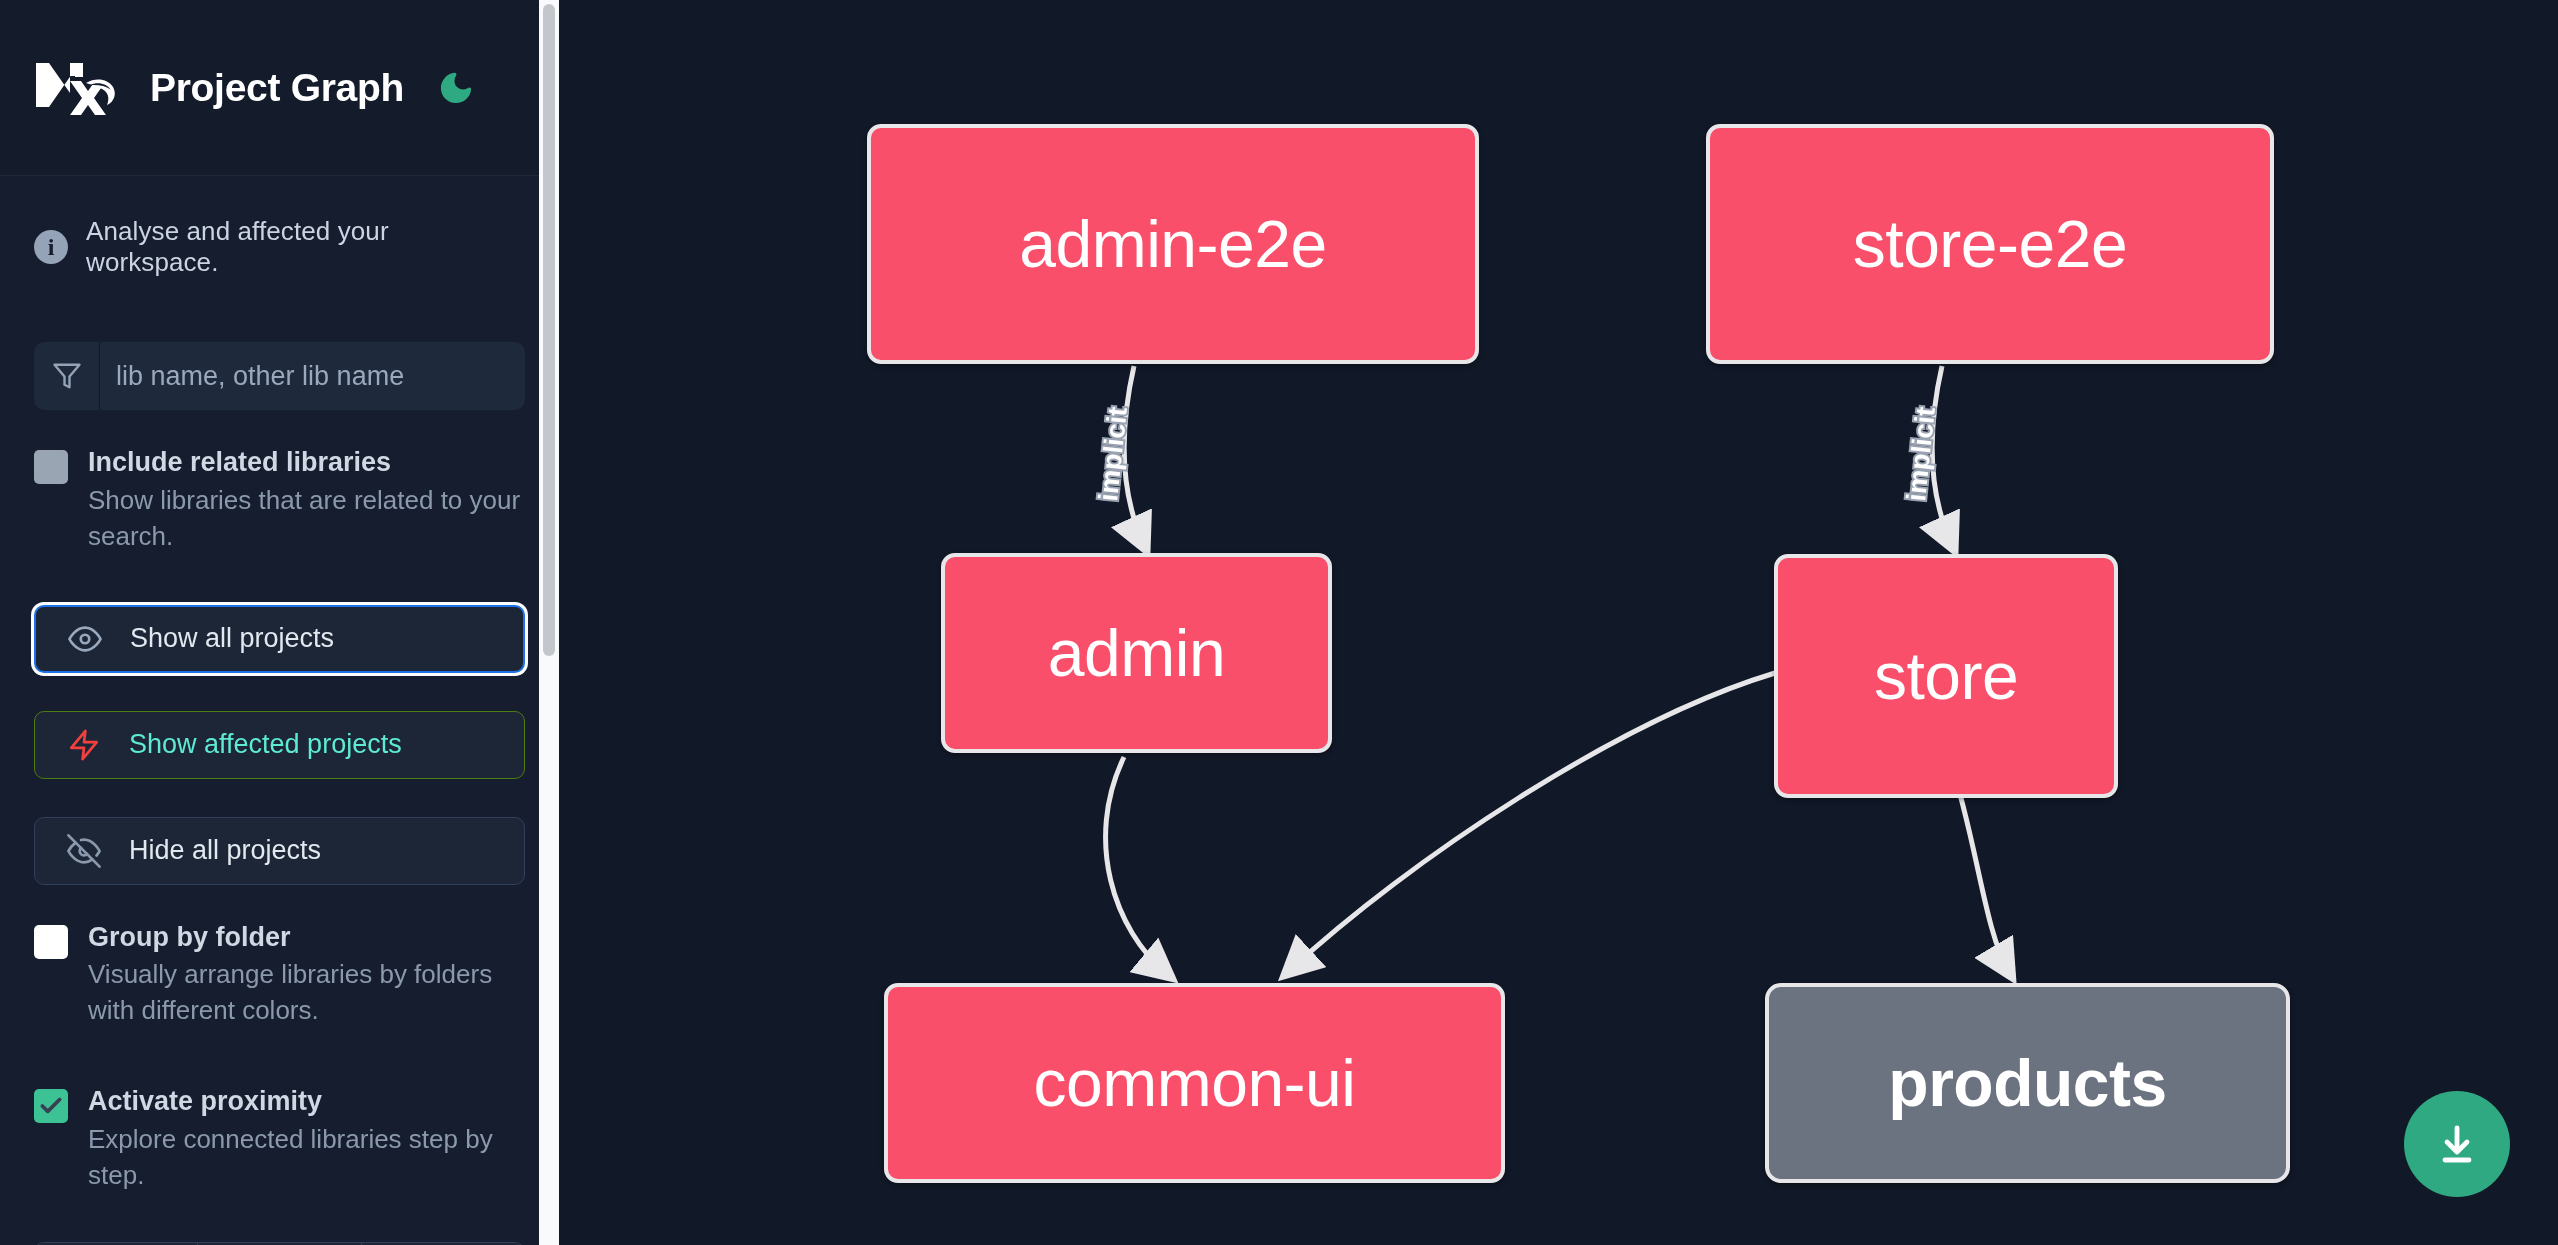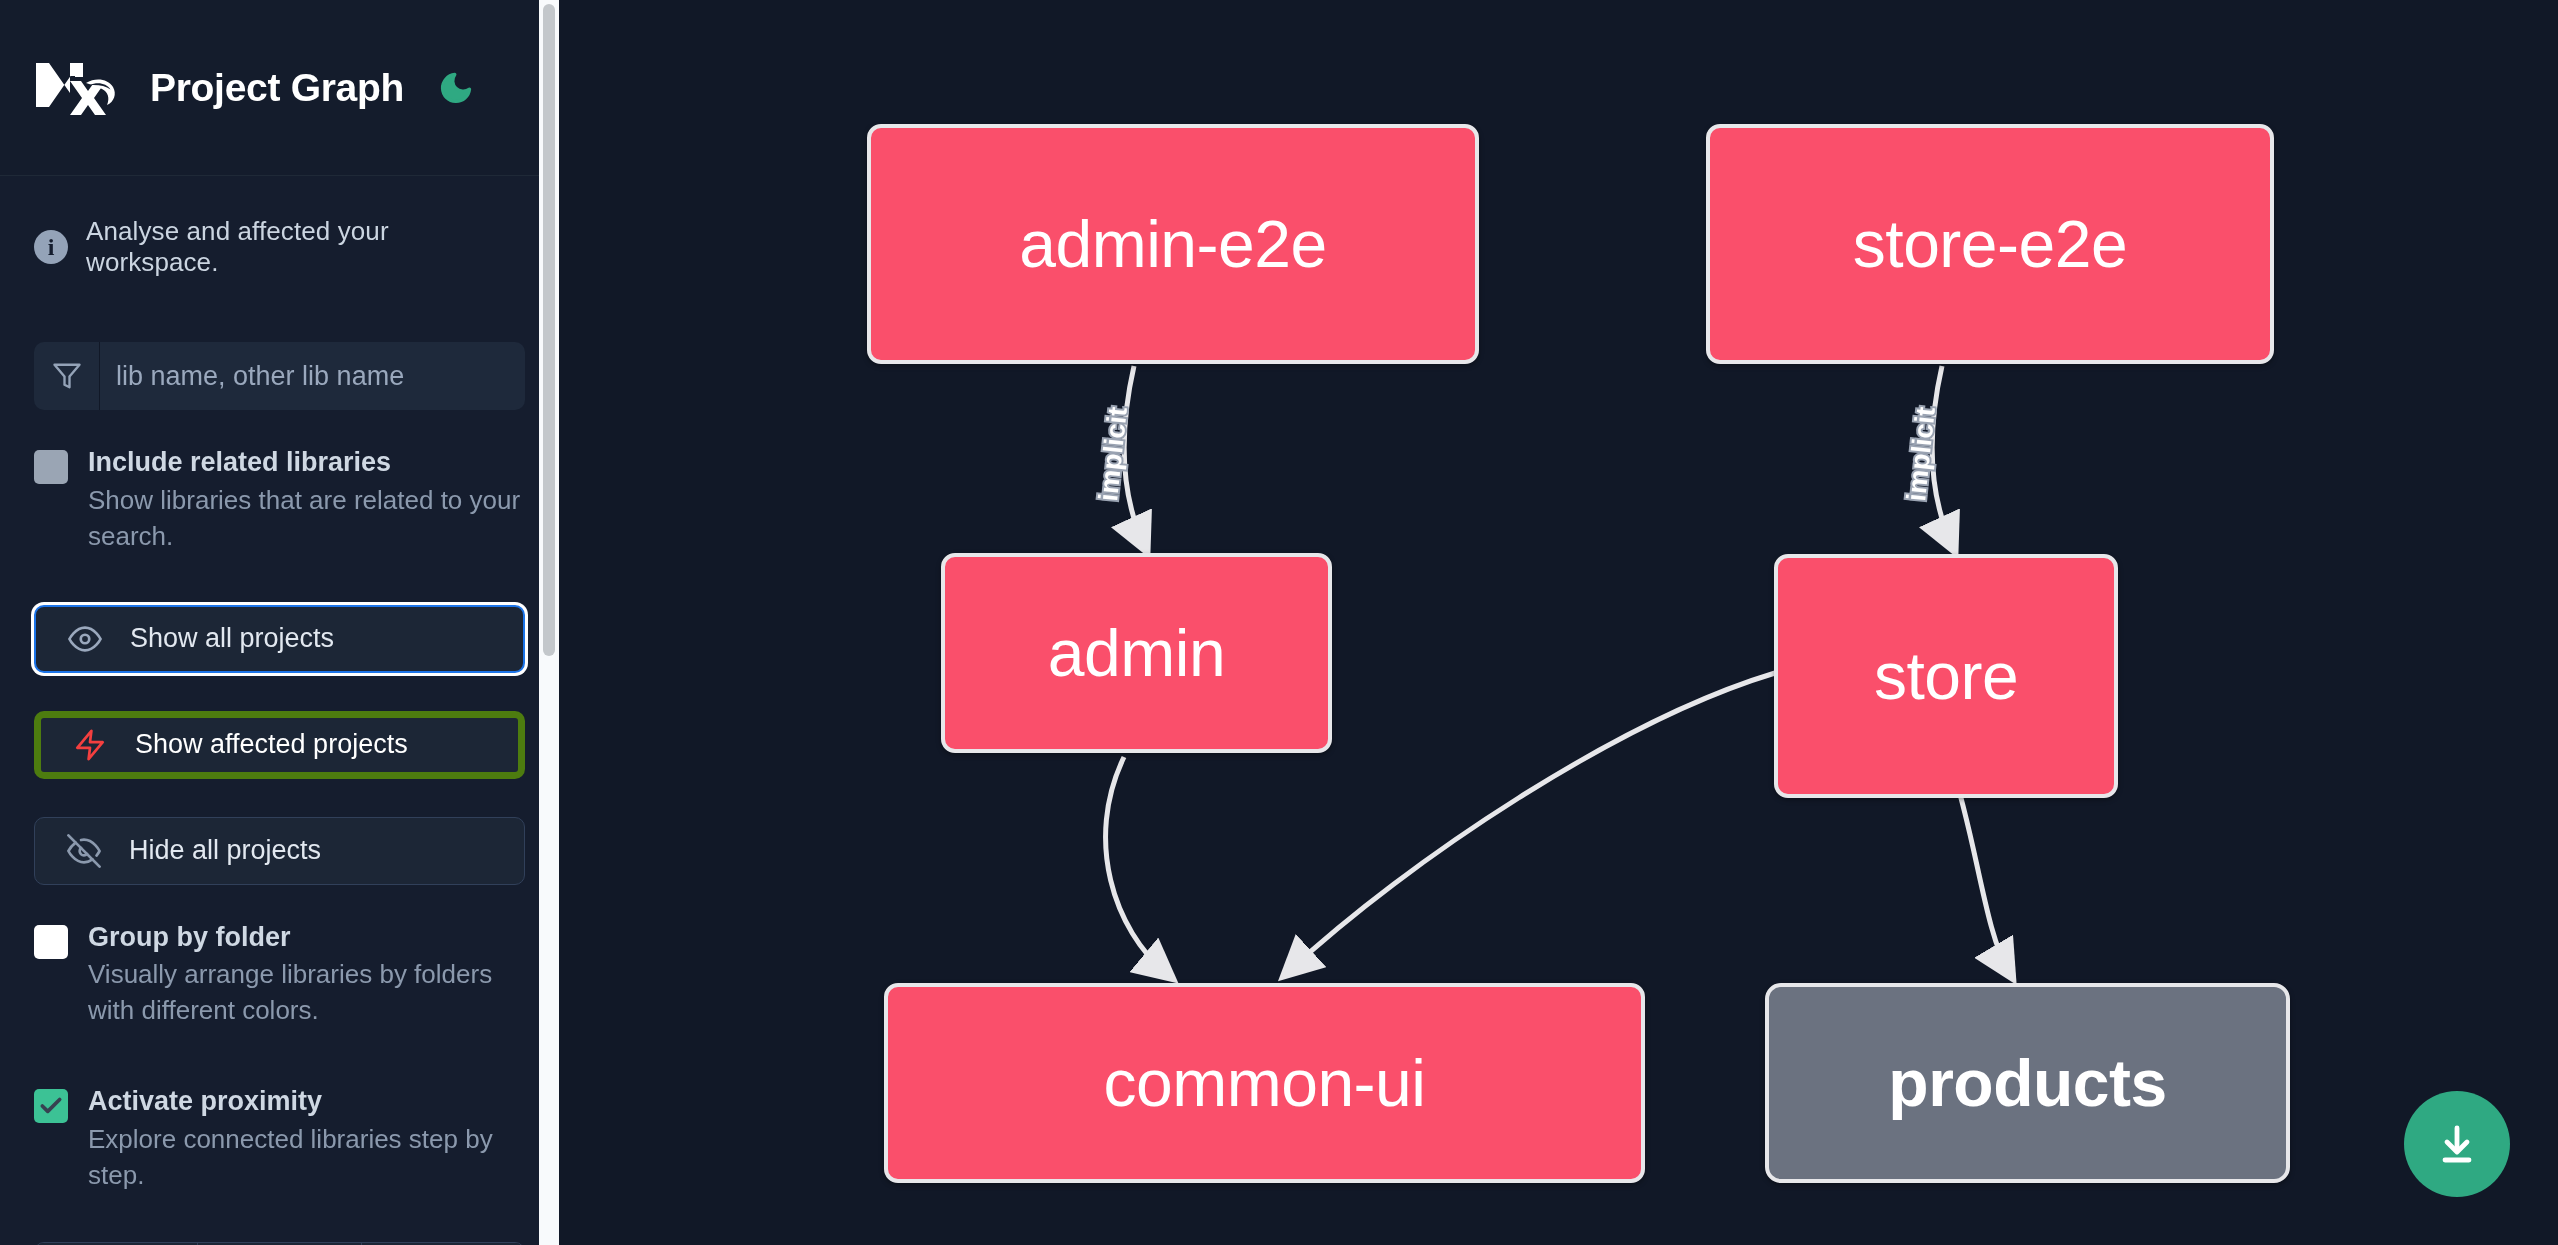--- a/index.html
+++ b/index.html
@@ -148,22 +148,22 @@
     font-size: 27px;
     color: #e2e8f0;
     cursor: pointer;
     position: relative;
   }
   .gbtn.focused {
     border: 2px solid #1c74e8;
     box-shadow: 0 0 0 3px #ffffff;
   }
   .gbtn.danger {
-    border: 7px solid #4d7c0f;
-    color: #ffffff;
+    border: 1px solid #4d7c0f;
+    color: #5eead4;
   }
   .gbtn svg { width: 34px; height: 34px; flex: 0 0 34px; }
 
   .seg-group {
     margin-top: 48px;
     display: flex;
     height: 66px;
     border: 1px solid #31405a;
     border-radius: 10px;
     overflow: hidden;
@@ -367,21 +367,21 @@
       </g>
       <g transform="translate(1371,455) rotate(-84)">
         <text x="0" y="0" fill="#ffffff" font-family="Liberation Sans, sans-serif" font-size="27" font-weight="700" text-anchor="middle" stroke="#9aa3b2" stroke-width="4" paint-order="stroke">implicit</text>
       </g>
     </svg>
 
     <div class="node pink" style="left:308px;  top:124px; width:612px; height:240px;">admin-e2e</div>
     <div class="node pink" style="left:1147px; top:124px; width:568px; height:240px;">store-e2e</div>
     <div class="node pink" style="left:382px;  top:553px; width:391px; height:200px;">admin</div>
     <div class="node pink" style="left:1215px; top:554px; width:344px; height:244px;">store</div>
-    <div class="node pink" style="left:325px;  top:983px; width:761px; height:200px;">common-ui</div>
+    <div class="node pink" style="left:325px;  top:983px; width:621px; height:200px;">common-ui</div>
     <div class="node slate" style="left:1206px; top:983px; width:525px; height:200px;">products</div>
 
     <button id="download-btn">
       <svg viewBox="0 0 24 24" fill="none" stroke="#ffffff" stroke-width="2.4" stroke-linecap="round" stroke-linejoin="round">
         <line x1="12" y1="4" x2="12" y2="15"></line>
         <polyline points="7 11 12 16 17 11"></polyline>
         <line x1="6" y1="20" x2="18" y2="20"></line>
       </svg>
     </button>
 

